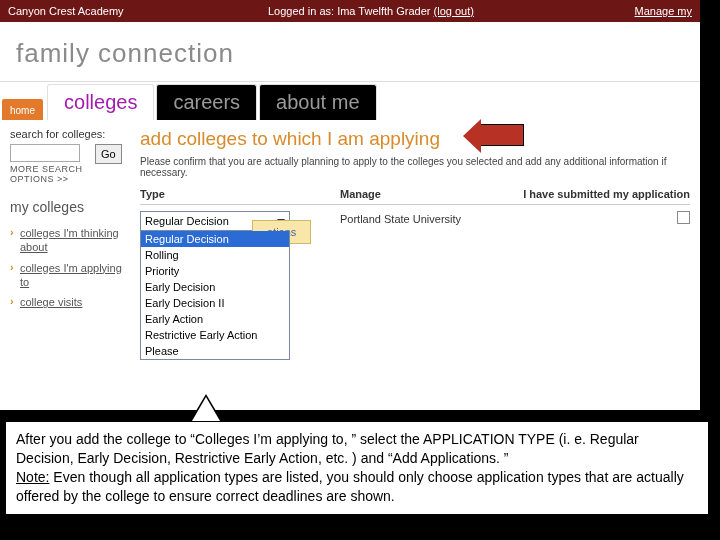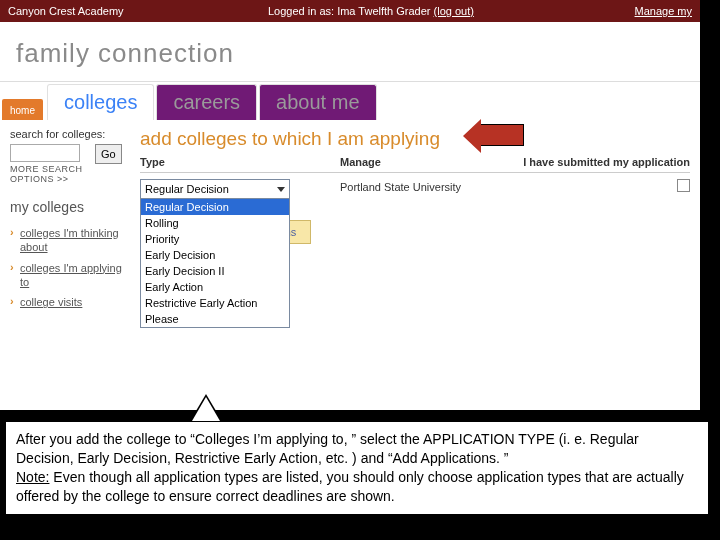--- a/index.html
+++ b/index.html
@@ -9,22 +9,22 @@
   .topbar { background: #6d1616; color: #fff; font-size: 11px; height: 22px; display: flex; align-items: center; padding: 0 8px; }
   .topbar .school { flex: 0 0 260px; }
   .topbar .logged { flex: 1; }
   .topbar .logged a { color: #fff; text-decoration: underline; cursor: pointer; }
   .topbar .manage { text-align: right; }
   .topbar .manage a { color: #fff; text-decoration: underline; cursor: pointer; margin-left: 8px; }
   .brandrow { display: flex; align-items: flex-end; height: 60px; border-bottom: 1px solid #ddd; background: #fff; }
   .brand-title { font-size: 26px; color: #8a8a8a; font-weight: 300; letter-spacing: 1px; padding-left: 16px; flex: 1; padding-bottom: 12px; }
   .tabs-row { display: flex; align-items: flex-end; background: #fff; height: 38px; padding-left: 0; }
   .home-tab { background: #e37a2b; color: #fff; font-size: 10px; padding: 6px 8px 4px 8px; border-radius: 2px 2px 0 0; margin-right: 4px; margin-left: 2px; align-self: flex-end; }
-  .tab { font-size: 20px; color: #9a9a9a; padding: 6px 16px 6px 16px; border-right: 1px solid #e0e0e0; border-top: 1px solid #e0e0e0; border-left: 1px solid #e0e0e0; background: #701a75; border-radius: 3px 3px 0 0; margin-right: 2px; cursor: pointer; }
-  .tab.active { color: #3b82f6; background: #fff; }
+  .tab { font-size: 20px; color: #9a9a9a; padding: 6px 16px 6px 16px; border-right: 1px solid #e0e0e0; border-top: 1px solid #e0e0e0; border-left: 1px solid #e0e0e0; background: #000000; border-radius: 3px 3px 0 0; margin-right: 2px; cursor: pointer; }
+  .tab.active { color: #a21caf; background: #fff; }
   .content { display: flex; }
   .leftcol { width: 130px; padding: 8px 6px 6px 10px; font-size: 11px; }
   .search-label { color: #333; margin-bottom: 4px; display:block; }
   .search-row { display:flex; gap:15px; margin-bottom:0; }
   .search-input { width: 70px; height: 18px; border:1px solid #aaa; font-size:11px; padding:1px 2px; }
   .go-btn { font-size: 11px; height:20px; padding: 0 5px; border:1px solid #888; background:#eee; cursor:pointer; }
   .more-search { font-size: 9px; letter-spacing: 0.5px; color:#555; margin-bottom: 15px; display:block; }
   .side-head { font-size: 14px; color:#555; margin: 8px 0 8px 0; }
   .side-list { list-style:none; }
   .side-list li { position:relative; padding: 3px 0 3px 10px; font-size:11px; line-height:1.3; }
@@ -95,20 +95,21 @@
           <li><a>college visits</a></li>
         </ul>
       </div>
       <div class="maincol">
         <span class="page-title">add colleges to which I am applying</span>
         <div class="arrow-callout">
           <div class="arrow-body">
               <div class="arrow-head"></div>
             </div>
         </div>
+        <div class="instr">Please confirm that you are actually planning to apply to the colleges you selected and add any additional information if necessary.</div>
         <div class="apptable-head">
           <div class="col-type">Type</div>
           <div class="col-college">Manage</div>
           <div class="col-submitted">I have submitted my application</div>
         </div>
         <div class="apptable-row">
           <div class="col-type">
             <div class="type-dropdown-wrap">
               <div class="combo">
                 <span>Regular Decision</span>

